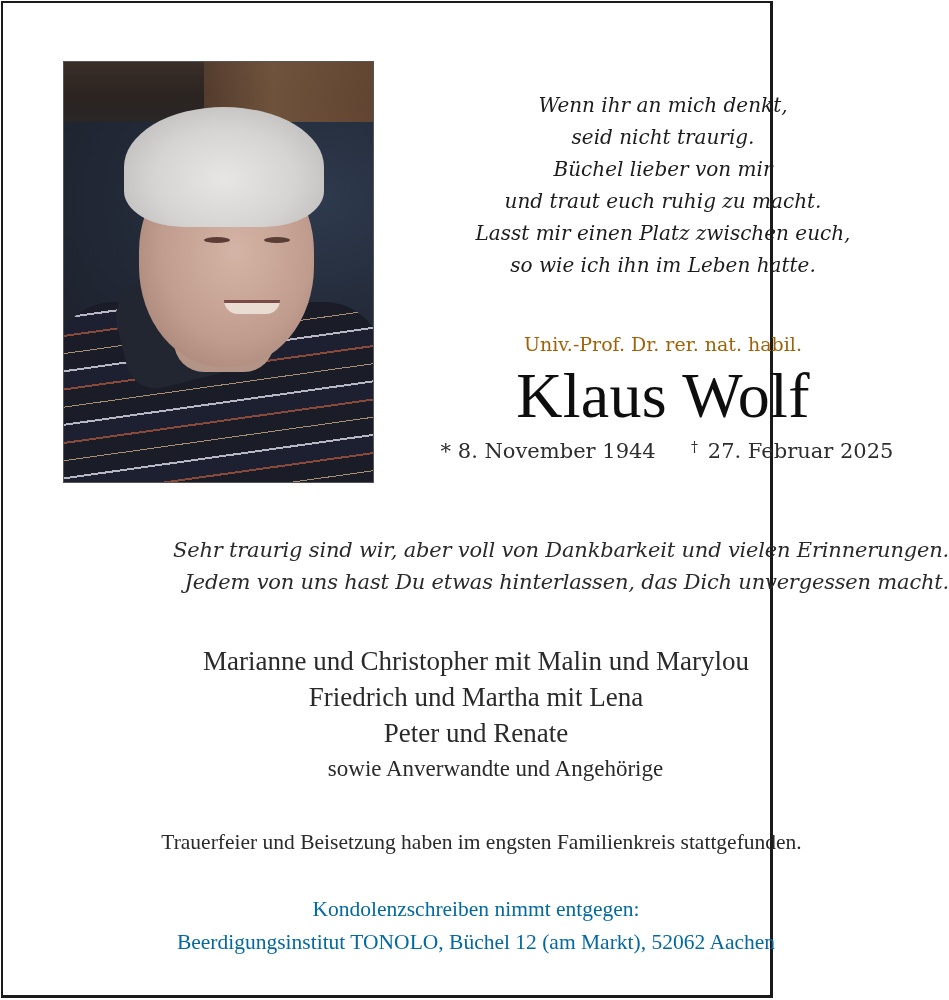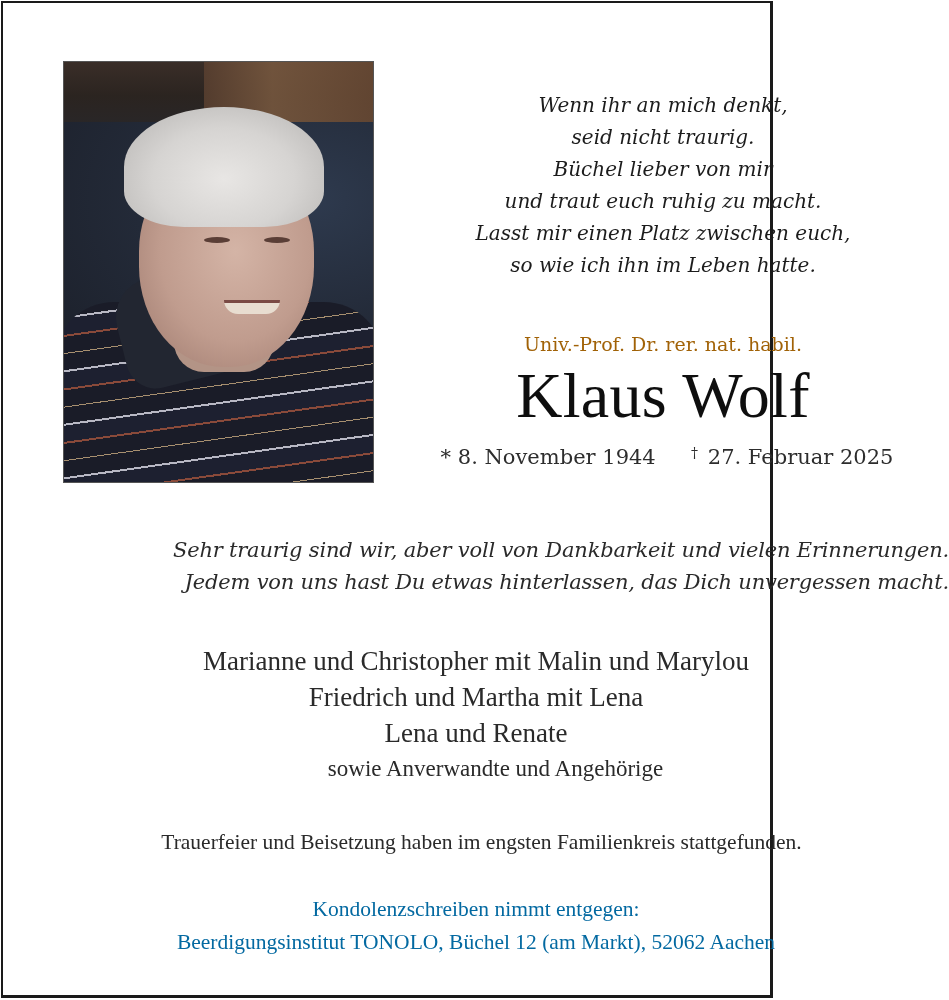--- a/index.html
+++ b/index.html
@@ -104,21 +104,21 @@
     }
     .name {
       margin-top: 6px;
       font-family: "Liberation Serif", "DejaVu Serif", serif;
       font-size: 64px;
       line-height: 66px;
       color: #0e0e0e;
       letter-spacing: 0.3px;
     }
     .dates {
-      margin-top: 10px;
+      margin-top: 4px;
       font-size: 21px;
       line-height: 28px;
       color: #2d2d2d;
       white-space: nowrap;
       margin-left: 8px;
     }
     .dates .gap { display: inline-block; width: 22px; }
     .dates .cross { font-size: 14px; vertical-align: 6px; margin-right: 3px; }
     
     .center-block {
@@ -202,21 +202,21 @@
   </div>
 
   <div class="center-block sentiment">
     <div>Sehr traurig sind wir, aber voll von Dankbarkeit und vielen Erinnerungen.</div>
     <div>Jedem von uns hast Du etwas hinterlassen, das Dich unvergessen macht.</div>
   </div>
 
   <div class="center-block family">
     <div>Marianne und Christopher mit Malin und Marylou</div>
     <div>Friedrich und Martha mit Lena</div>
-    <div>Lena und Renate</div>
+    <div>Peter und Renate</div>
     <div class="relatives">sowie Anverwandte und Angehörige</div>
   </div>
 
   <div class="center-block ceremony">Trauerfeier und Beisetzung haben im engsten Familienkreis stattgefunden.</div>
 
   <div class="center-block condolence">
     <div>Kondolenzschreiben nimmt entgegen:</div>
     <div>Beerdigungsinstitut TONOLO, Büchel 12 (am Markt), 52062 Aachen</div>
   </div>
 

